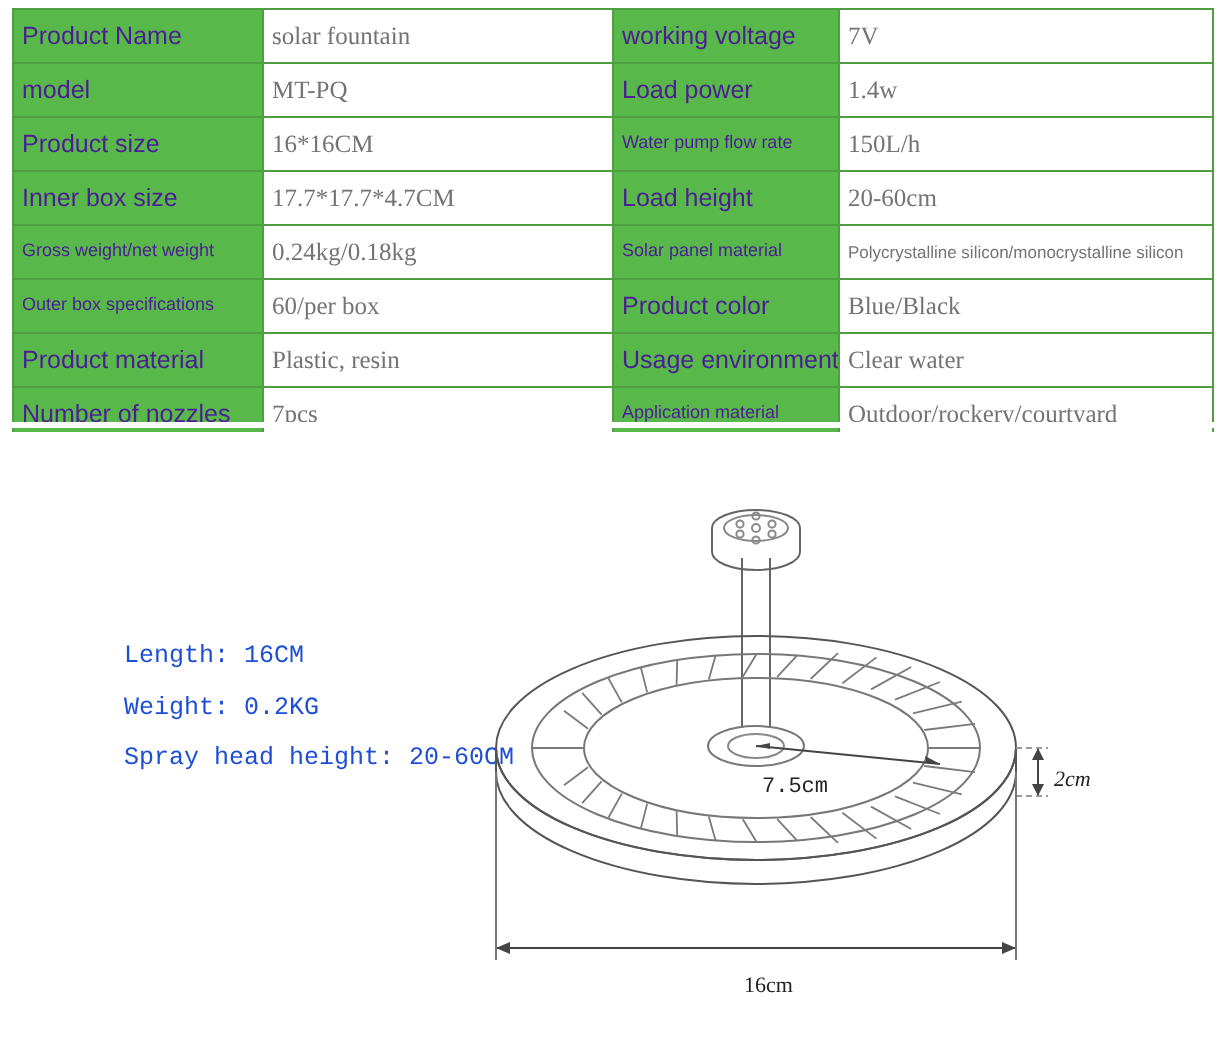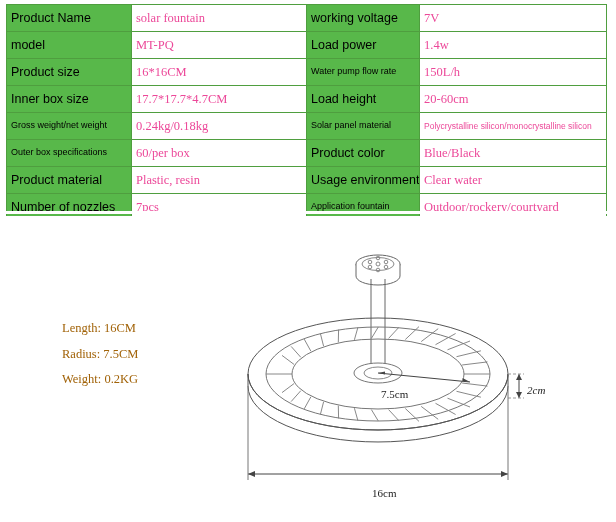--- a/index.html
+++ b/index.html
@@ -31,33 +31,33 @@
   .spec-table td {
     border: 1px solid #4f9e3f;
     padding: 2px 4px;
     vertical-align: middle;
     height: 22px;
     font-size: 12px;
     line-height: 1.15;
   }
   td.label {
     background: #58b84a;
-    color: #000000;
+    color: #4c1d95;
     font-size: 12.5px;
     white-space: nowrap;
     overflow: hidden;
   }
   td.label.small {
     font-size: 9px;
     line-height: 1.05;
     margin-top: 20px;
   }
   td.value {
     background: #ffffff;
-    color: #ec4899;
+    color: #737373;
     font-size: 12.5px;
     font-family: "Liberation Serif", serif;
     overflow: hidden;
   }
   td.value.tiny {
     font-size: 8.5px;
     line-height: 1.05;
     font-family: "Liberation Sans", sans-serif;
   }
   col.c1 { width: 125px; }
@@ -81,42 +81,42 @@
     left: 0;
     top: 212px;
     width: 616px;
     height: 310px;
     background: #ffffff;
   }
   .dim-list {
     position: absolute;
     left: 62px;
     top: 100px;
-    font-family: Liberation Serif, serif;
+    font-family: Liberation Mono, monospace;
     font-size: 12.5px;
-    color: #a16207;
+    color: #1d4ed8;
     line-height: 2.05;
   }
   .dim-list div { white-space: nowrap; }
 
   .svg-wrap {
     position: absolute;
     left: 0;
     top: 0;
   }
 
   
   .draw-label {
     position: absolute;
     font-family: "Liberation Serif", serif;
     font-size: 11px;
     color: #222222;
     white-space: nowrap;
   }
-  .lbl-radius { left: 381px; top: 172px; }
+  .lbl-radius { left: 381px; top: 172px; font-family: Liberation Mono, monospace; }
   .lbl-height { left: 527px; top: 168px; font-style: italic; }
   .lbl-width  { left: 372px; top: 271px; }
 </style>
 </head>
 <body>
 
 <div id="page">
 
   <table class="spec-table">
     <colgroup>
@@ -164,34 +164,34 @@
       </tr>
       <tr>
         <td class="label">Product material</td>
         <td class="value">Plastic, resin</td>
         <td class="label">Usage environment</td>
         <td class="value">Clear water</td>
       </tr>
       <tr>
         <td class="label">Number of nozzles</td>
         <td class="value">7pcs</td>
-        <td class="label small">Application fountain</td>
+        <td class="label small">Application material</td>
         <td class="value">Outdoor/rockery/courtyard</td>
       </tr>
     </tbody>
   </table>
 
   <div class="divider"></div>
 
   <div class="diagram">
 
     <div class="dim-list">
       <div>Length: 16CM</div>
-      <div>Radius: 7.5CM</div>
       <div>Weight: 0.2KG</div>
+      <div>Spray head height: 20-60CM</div>
     </div>
 
     <svg class="svg-wrap" width="616" height="310" viewBox="0 0 616 310">
       <g fill="none" stroke="#666666" stroke-width="1">
 
         <ellipse cx="378" cy="48" rx="22" ry="9" fill="#ffffff" stroke="#666666"></ellipse>
         <path d="M356,48 L356,60 A22,9 0 0 0 400,60 L400,48" fill="#ffffff" stroke="#666666"></path>
         <ellipse cx="378" cy="48" rx="16" ry="6.5" stroke="#888888"></ellipse>
         <circle cx="378" cy="48" r="2" stroke="#888888"></circle>
         <circle cx="370" cy="46" r="1.8" stroke="#888888"></circle>

